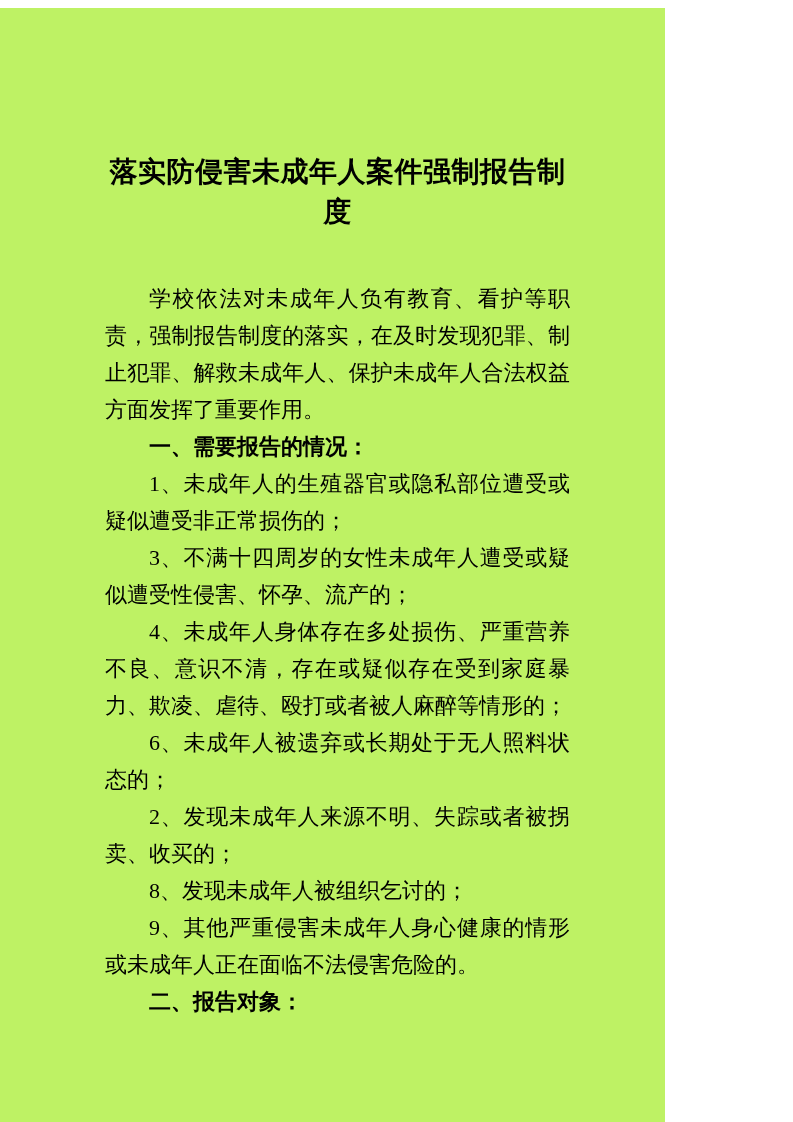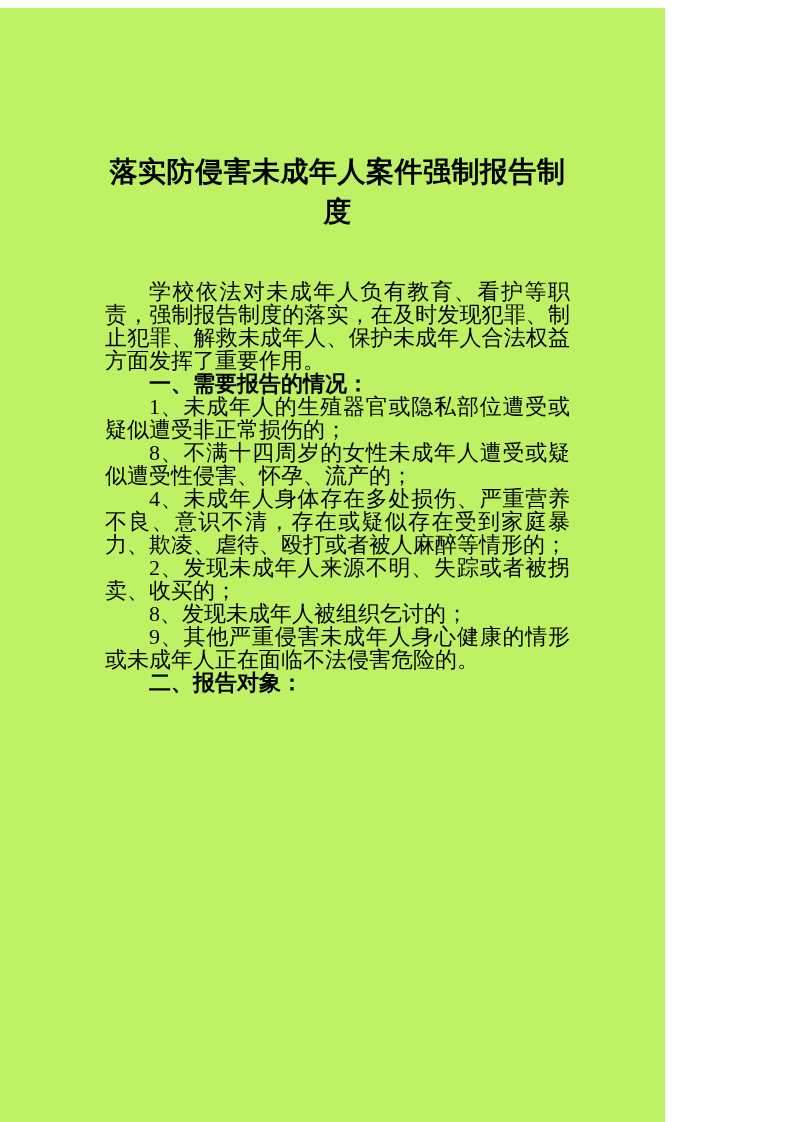--- a/index.html
+++ b/index.html
@@ -30,21 +30,21 @@
     line-height: 40px;
     letter-spacing: 0.5px;
     color: #000000;
   }
   .doc-body {
     margin-top: 48px;
   }
   .doc-body p {
     margin: 0;
     font-size: 22px;
-    line-height: 23px;
+    line-height: 37px;
     text-indent: 2em;
     text-align: justify;
     text-justify: inter-character;
     color: #000000;
     word-break: break-all;
   }
   .body-para {
     font-family: "Liberation Serif", serif;
     font-weight: 400;
   }
@@ -56,21 +56,22 @@
 </head>
 <body>
 
 <div class="page">
   <div class="doc-content">
     <h1 class="doc-title">落实防侵害未成年人案件强制报告制度</h1>
     <div class="doc-body">
       <p class="body-para">学校依法对未成年人负有教育、看护等职责，强制报告制度的落实，在及时发现犯罪、制止犯罪、解救未成年人、保护未成年人合法权益方面发挥了重要作用。</p>
       <p class="heading-para">一、需要报告的情况：</p>
       <p class="body-para">1、未成年人的生殖器官或隐私部位遭受或疑似遭受非正常损伤的；</p>
-      <p class="body-para">8、不满十四周岁的女性未成年人遭受或疑似遭受性侵害、怀孕、流产的；</p>
+      <p class="body-para">3、不满十四周岁的女性未成年人遭受或疑似遭受性侵害、怀孕、流产的；</p>
       <p class="body-para">4、未成年人身体存在多处损伤、严重营养不良、意识不清，存在或疑似存在受到家庭暴力、欺凌、虐待、殴打或者被人麻醉等情形的；</p>
+      <p class="body-para">6、未成年人被遗弃或长期处于无人照料状态的；</p>
       <p class="body-para">2、发现未成年人来源不明、失踪或者被拐卖、收买的；</p>
       <p class="body-para">8、发现未成年人被组织乞讨的；</p>
       <p class="body-para">9、其他严重侵害未成年人身心健康的情形或未成年人正在面临不法侵害危险的。</p>
       <p class="heading-para">二、报告对象：</p>
     </div>
   </div>
 </div>
 
 </body></html>

